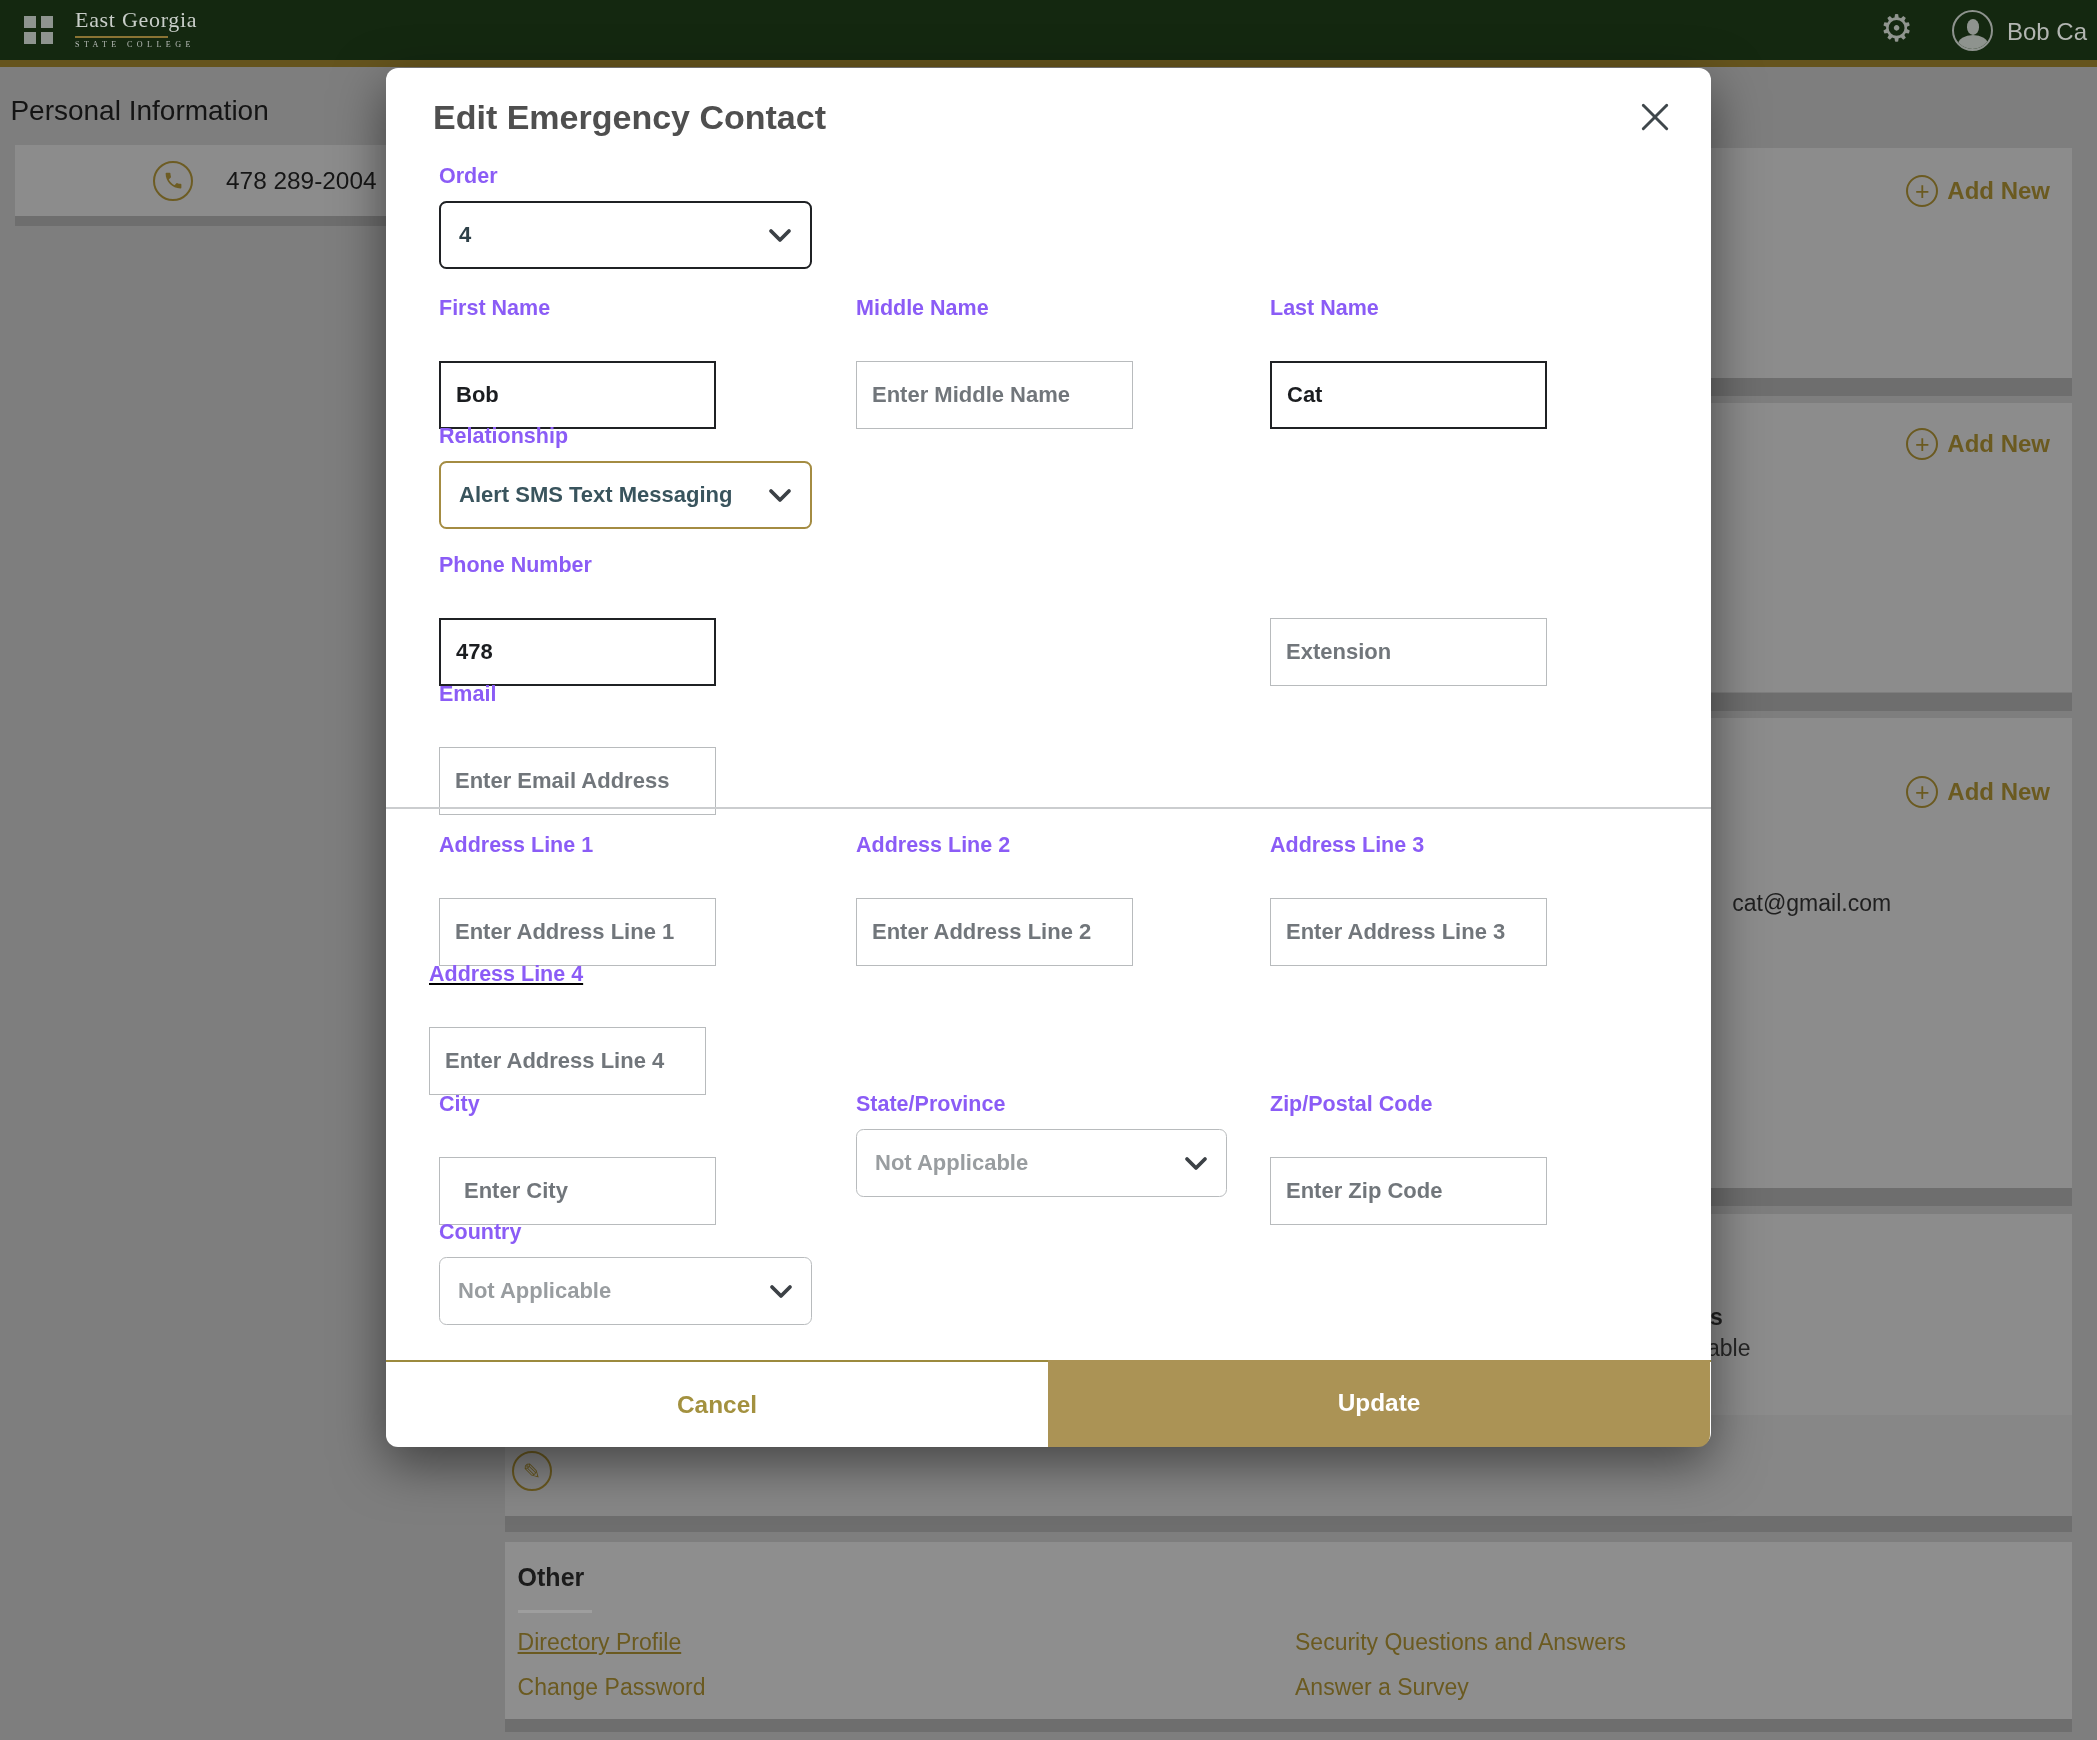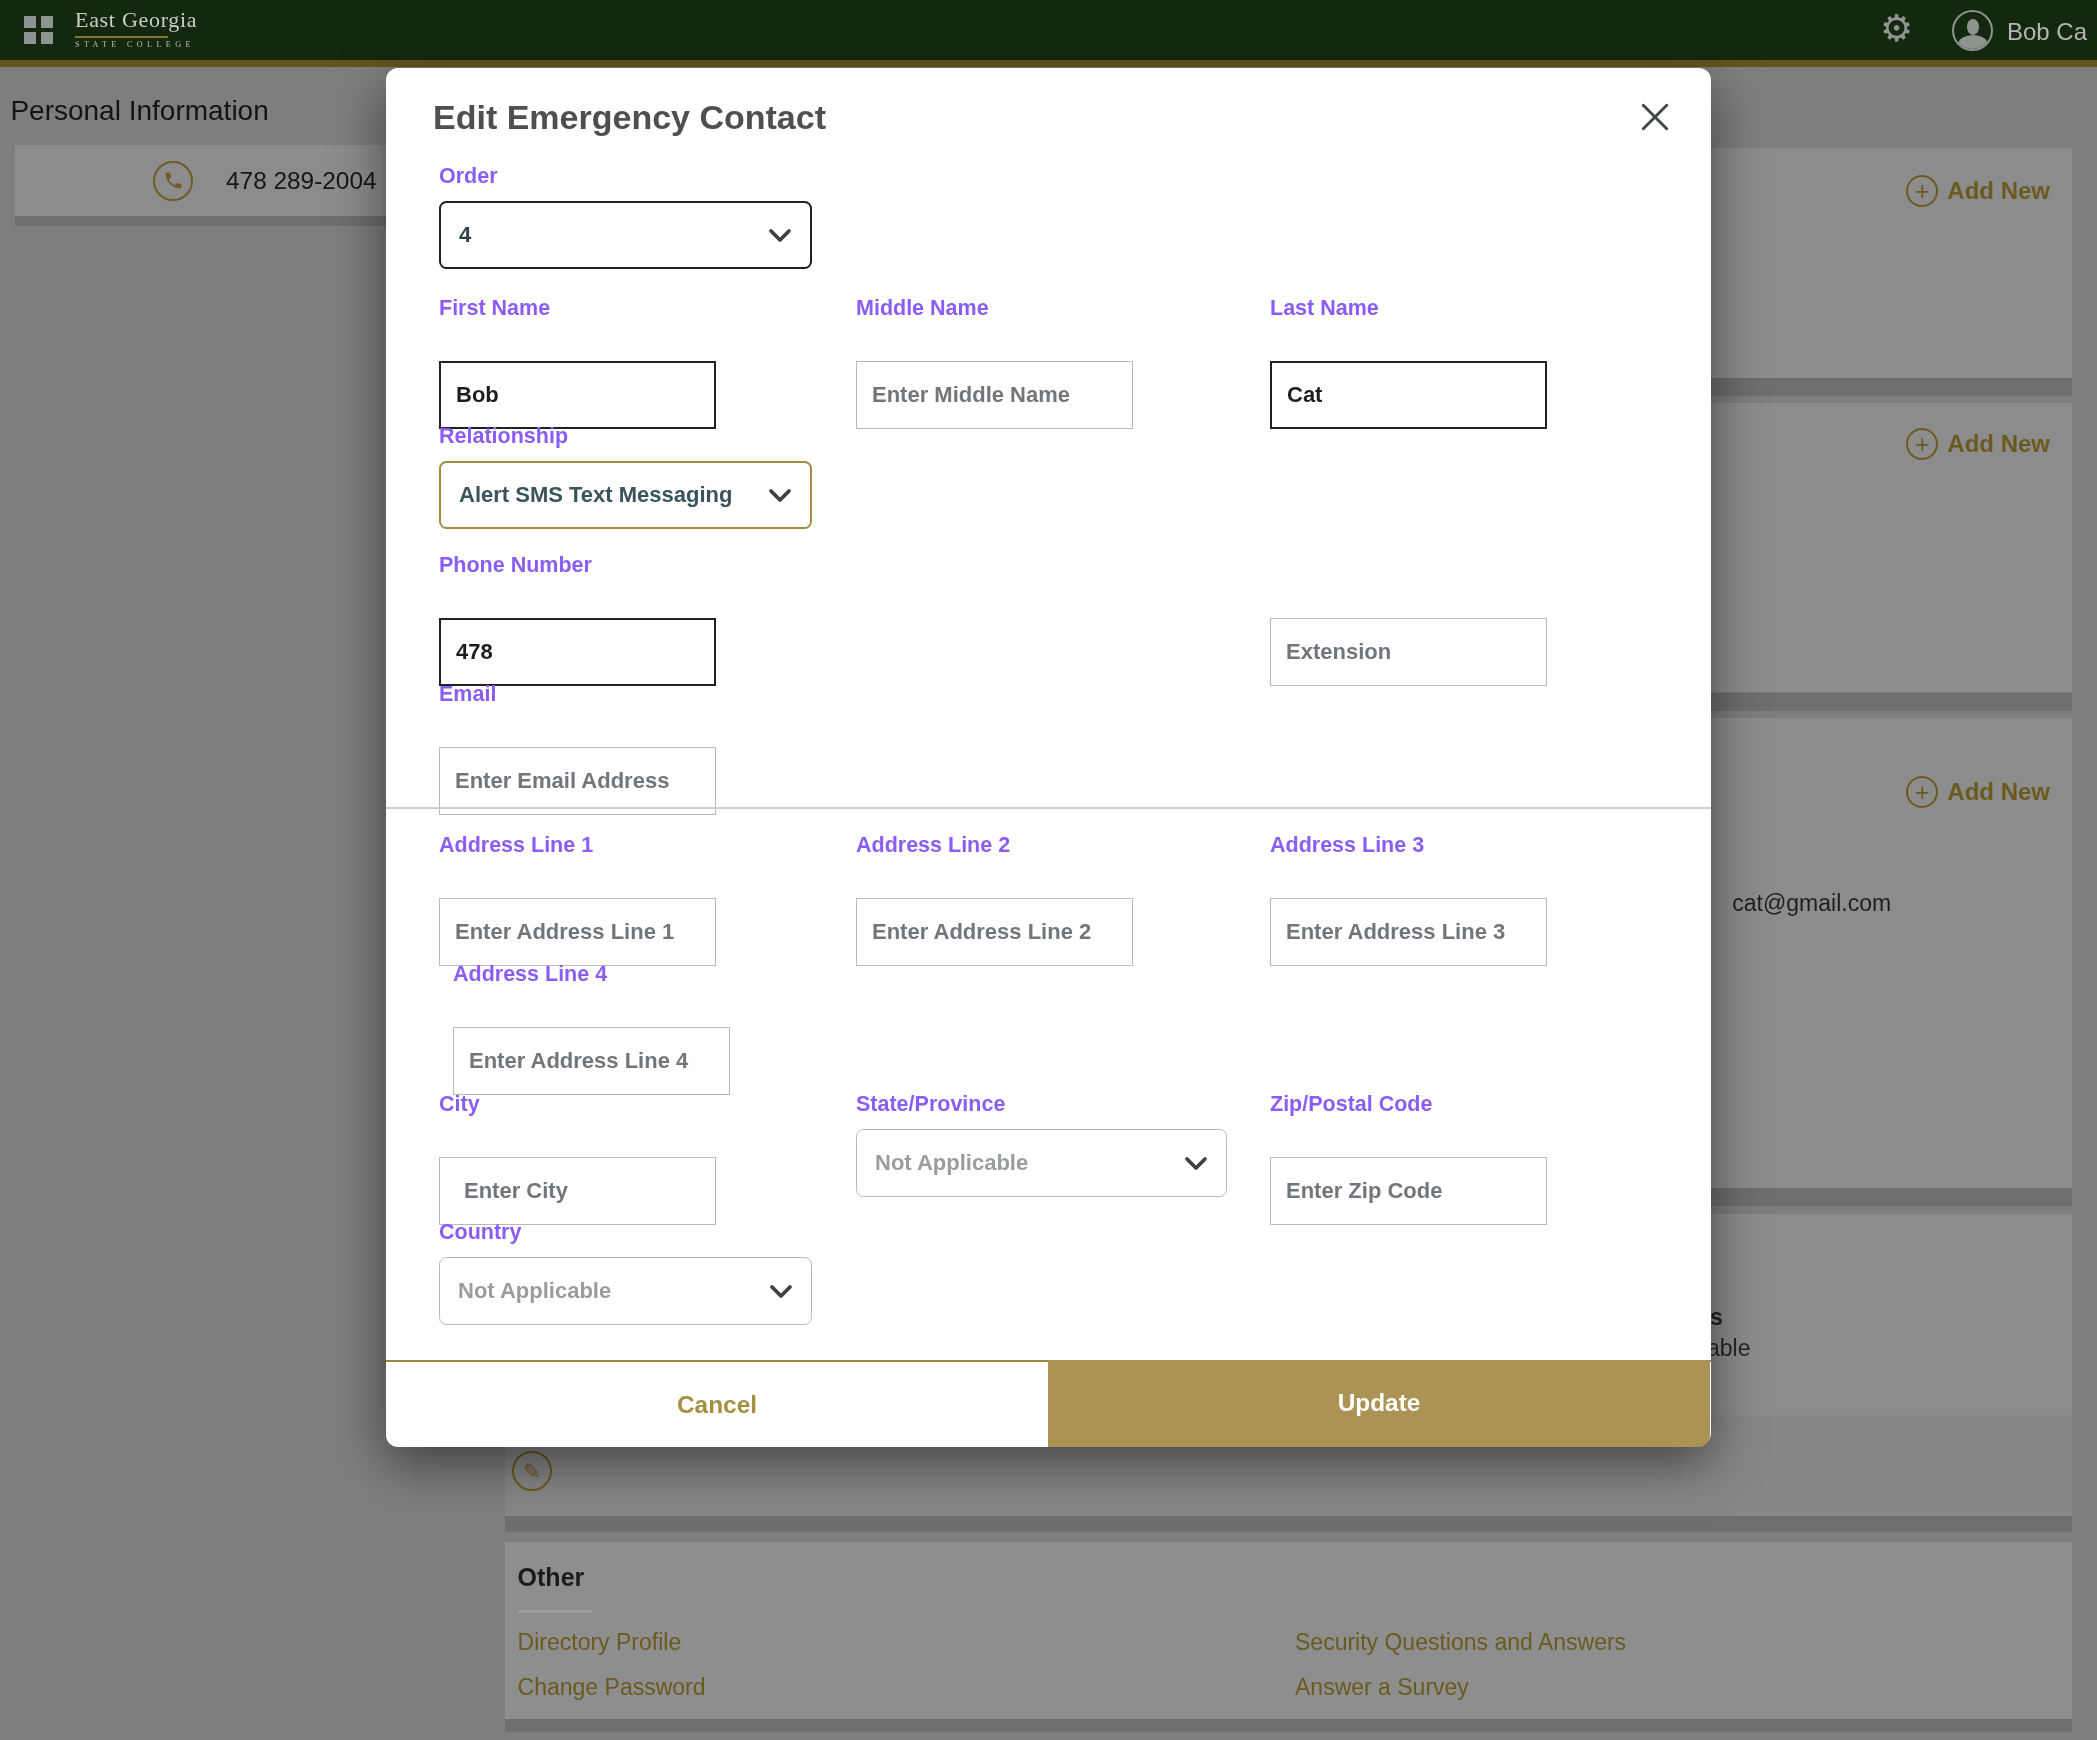--- a/index.html
+++ b/index.html
@@ -140,21 +140,21 @@
     <div class="frag" style="left:12px;top:121px;color:#262626;">able</div>
   </div>
   <div class="band" style="left:505px;top:1516px;width:1567px;height:16.3px;"></div>
 
   <div class="card" style="left:505px;top:1415px;width:1567px;height:101px;background:#878787;"></div>
   <div class="pencil">✎</div>
 
   <div class="card" style="left:505px;top:1542px;width:1567px;height:177px;background:#8e8e8e;">
     <div class="other-head">Other</div>
     <div class="other-rule"></div>
-    <div class="olink" style="left:12.6px;top:87px;">Directory Profile</div>
+    <div class="olink" style="left:12.6px;top:87px;text-decoration:underline;">Directory Profile</div>
     <div class="olink" style="left:12.6px;top:132px;">Change Password</div>
     <div class="olink" style="left:790px;top:87px;">Security Questions and Answers</div>
     <div class="olink" style="left:790px;top:132px;">Answer a Survey</div>
   </div>
   <div class="band" style="left:505px;top:1719px;width:1567px;height:13.3px;"></div>
 
   <div class="modal">
     <div class="modal-title">Edit Emergency Contact</div>
     <button class="close-btn">
       <svg width="38" height="38" viewBox="0 0 52 52">
@@ -219,21 +219,21 @@
     </div>
     <div class="field" style="left:470px;top:765px;width:277px;">
       <div class="lbl">Address Line 2</div>
       <input class="inp empty" style="width: 277px;" placeholder="Enter Address Line 2">
     </div>
     <div class="field" style="left:884px;top:765px;width:277px;">
       <div class="lbl">Address Line 3</div>
       <input class="inp empty" style="width: 277px;" placeholder="Enter Address Line 3">
     </div>
 
-    <div class="field" style="left:67px;top:894px;width:277px;">
+    <div class="field" style="left:43px;top:894px;width:277px;text-decoration:underline;">
       <div class="lbl">Address Line 4</div>
       <input class="inp empty" style="width: 277px;" placeholder="Enter Address Line 4">
     </div>
 
     <div class="field" style="left:53px;top:1024px;width:277px;">
       <div class="lbl">City</div>
       <input class="inp empty" style="width: 277px; padding-left: 24px;" placeholder="Enter City">
     </div>
     <div class="field" style="left:470px;top:1024px;width:371px;">
       <div class="lbl">State/Province</div>

